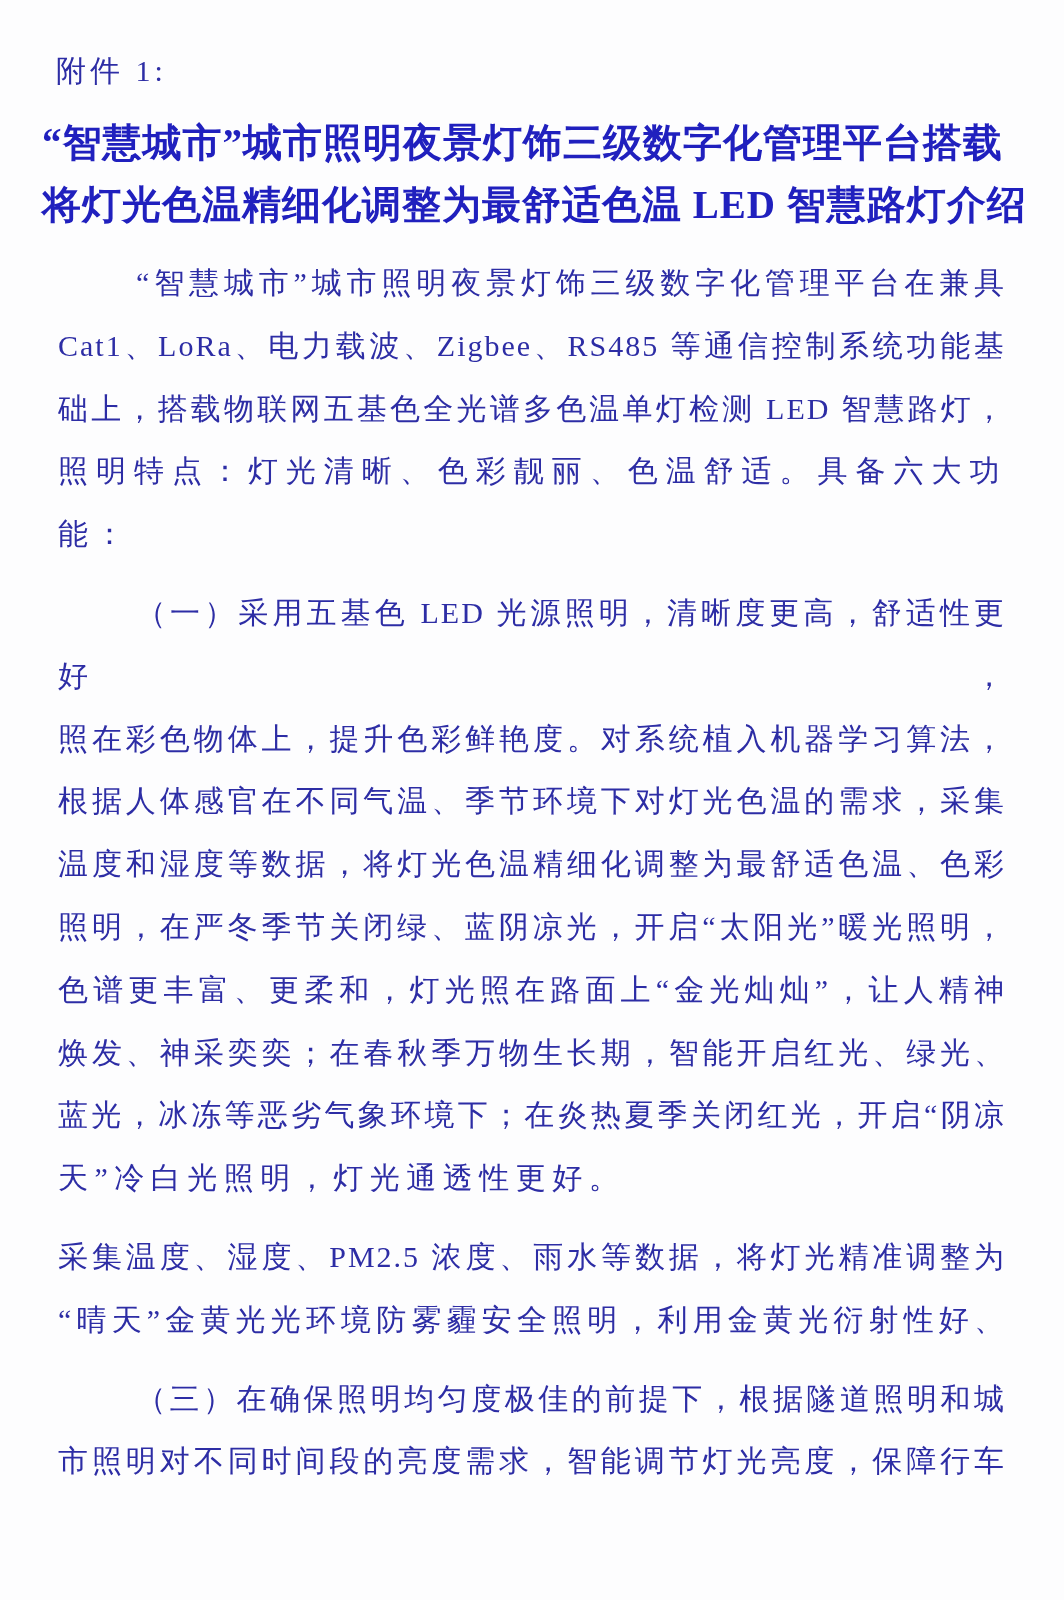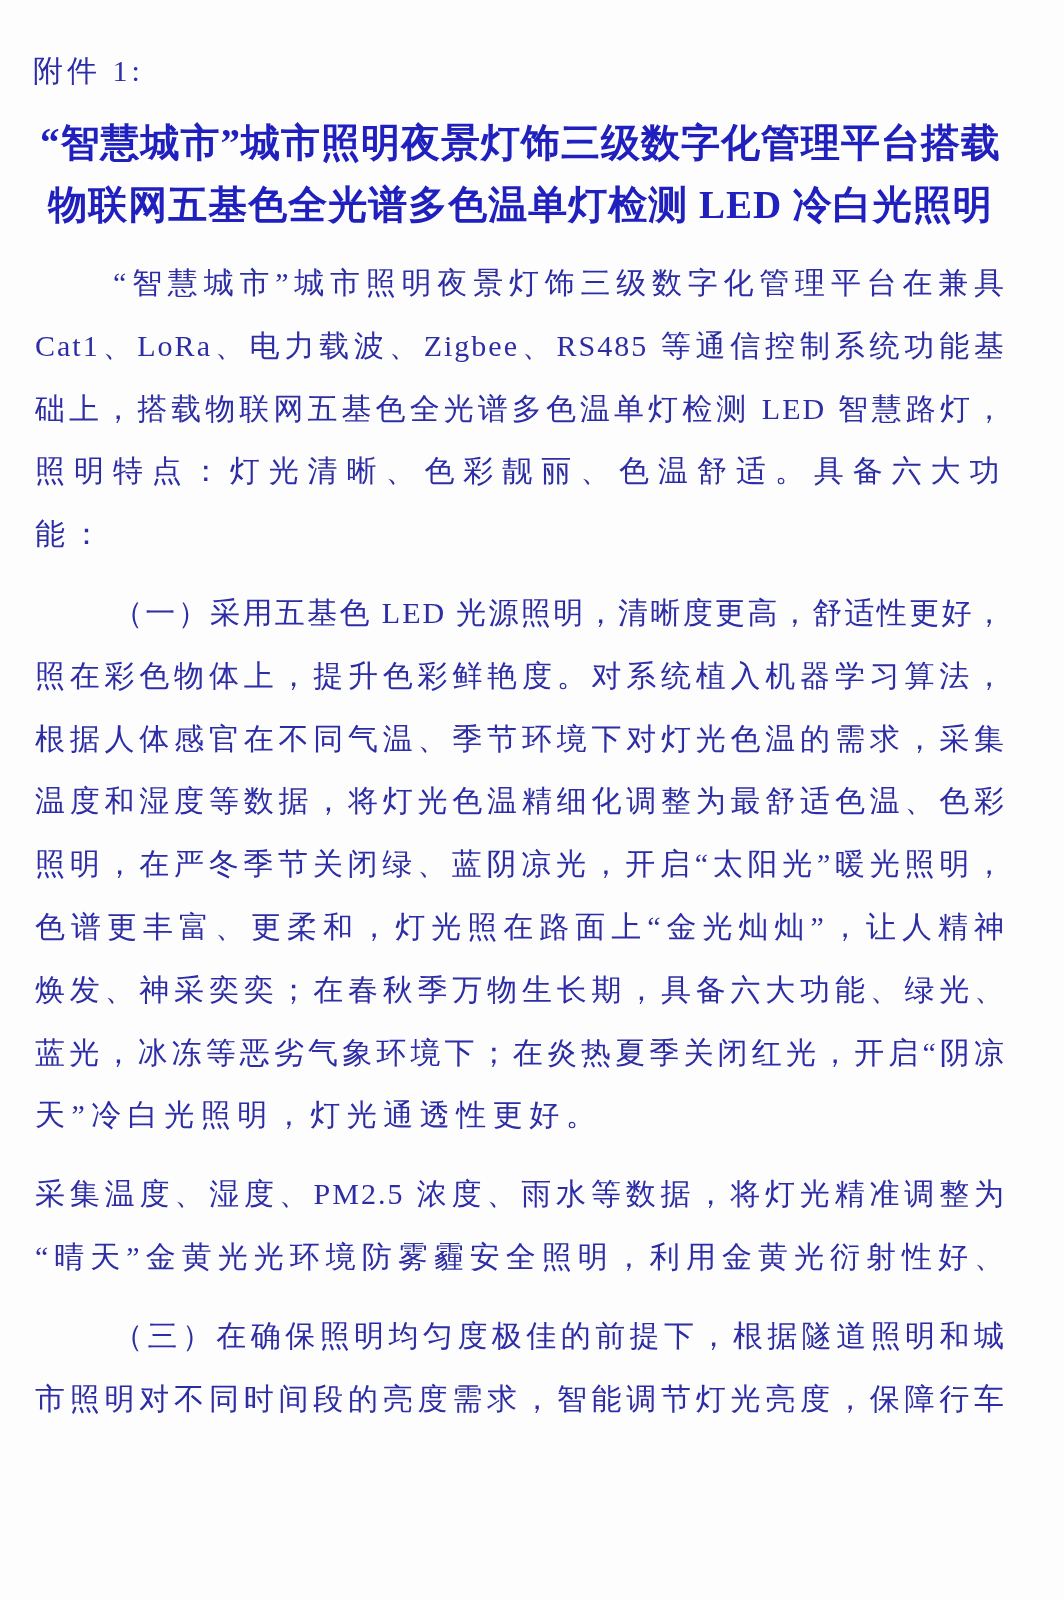--- a/index.html
+++ b/index.html
@@ -10,32 +10,32 @@
     width: 1064px;
     height: 1600px;
     background: var(--bg-color, #FDFDFE);
     overflow: hidden;
     font-family: "Liberation Serif", serif;
   }
   .page {
     box-sizing: border-box;
     width: 1064px;
     height: 1600px;
-    padding: 50px 42px 0 19px;
+    padding: 50px 42px 0 42px;
   }
   .attachment-label {
     font-size: 30px;
     line-height: 42px;
     margin-left: 14px;
     letter-spacing: 4px;
     color: var(--body-color, #2D2DA5);
   }
   .doc-title {
     margin-top: 20px;
-    text-align: center;
+    text-align: left;
     font-weight: bold;
     font-size: 39px;
     line-height: 62px;
     letter-spacing: 1px;
     color: var(--title-color, #2020BE);
   }
   .doc-title .title-line {
     white-space: nowrap;
   }
   .document-body {
@@ -63,38 +63,38 @@
   }
 </style>
 </head>
 <body style="background: rgb(253, 253, 254);">
 
 <div class="page">
   <div class="attachment-label">附件 1:</div>
 
   <div class="doc-title">
     <div class="title-line">“智慧城市”城市照明夜景灯饰三级数字化管理平台搭载</div>
-    <div class="title-line">物联网五基色全光谱多色温单灯检测 LED 冷白光照明</div>
+    <div class="title-line">将灯光色温精细化调整为最舒适色温 LED 智慧路灯介绍</div>
   </div>
 
   <div class="document-body">
       <div class="paragraph">
         <div class="line indent">“智慧城市”城市照明夜景灯饰三级数字化管理平台在兼具</div>
         <div class="line">Cat1、LoRa、电力载波、Zigbee、RS485 等通信控制系统功能基</div>
         <div class="line">础上，搭载物联网五基色全光谱多色温单灯检测 LED 智慧路灯，</div>
         <div class="line loose">照明特点：灯光清晰、色彩靓丽、色温舒适。具备六大功能：</div>
       </div>
       <div class="paragraph">
         <div class="line indent">（一）采用五基色 LED 光源照明，清晰度更高，舒适性更好，</div>
         <div class="line">照在彩色物体上，提升色彩鲜艳度。对系统植入机器学习算法，</div>
         <div class="line">根据人体感官在不同气温、季节环境下对灯光色温的需求，采集</div>
         <div class="line">温度和湿度等数据，将灯光色温精细化调整为最舒适色温、色彩</div>
         <div class="line">照明，在严冬季节关闭绿、蓝阴凉光，开启“太阳光”暖光照明，</div>
         <div class="line">色谱更丰富、更柔和，灯光照在路面上“金光灿灿”，让人精神</div>
-        <div class="line">焕发、神采奕奕；在春秋季万物生长期，具备六大功能、绿光、</div>
+        <div class="line">焕发、神采奕奕；在春秋季万物生长期，智能开启红光、绿光、</div>
         <div class="line">蓝光，冰冻等恶劣气象环境下；在炎热夏季关闭红光，开启“阴凉</div>
         <div class="line loose">天”冷白光照明，灯光通透性更好。</div>
       </div>
       <div class="paragraph">
         <div class="line">采集温度、湿度、PM2.5 浓度、雨水等数据，将灯光精准调整为</div>
         <div class="line">“晴天”金黄光光环境防雾霾安全照明，利用金黄光衍射性好、</div>
       </div>
       <div class="paragraph">
         <div class="line indent">（三）在确保照明均匀度极佳的前提下，根据隧道照明和城</div>
         <div class="line">市照明对不同时间段的亮度需求，智能调节灯光亮度，保障行车</div>

